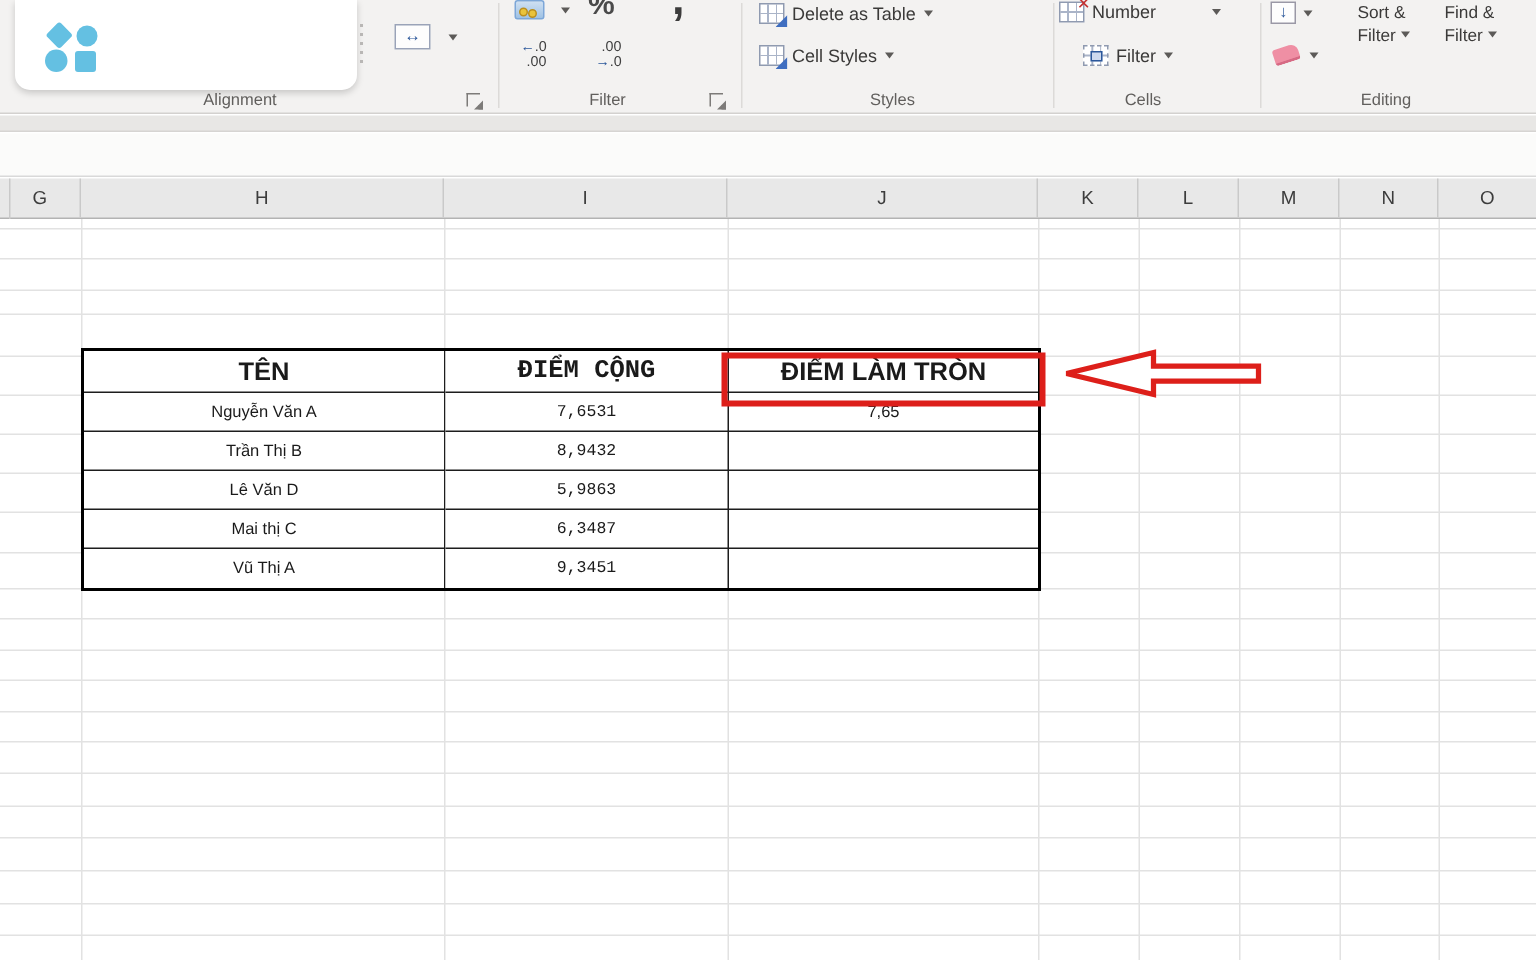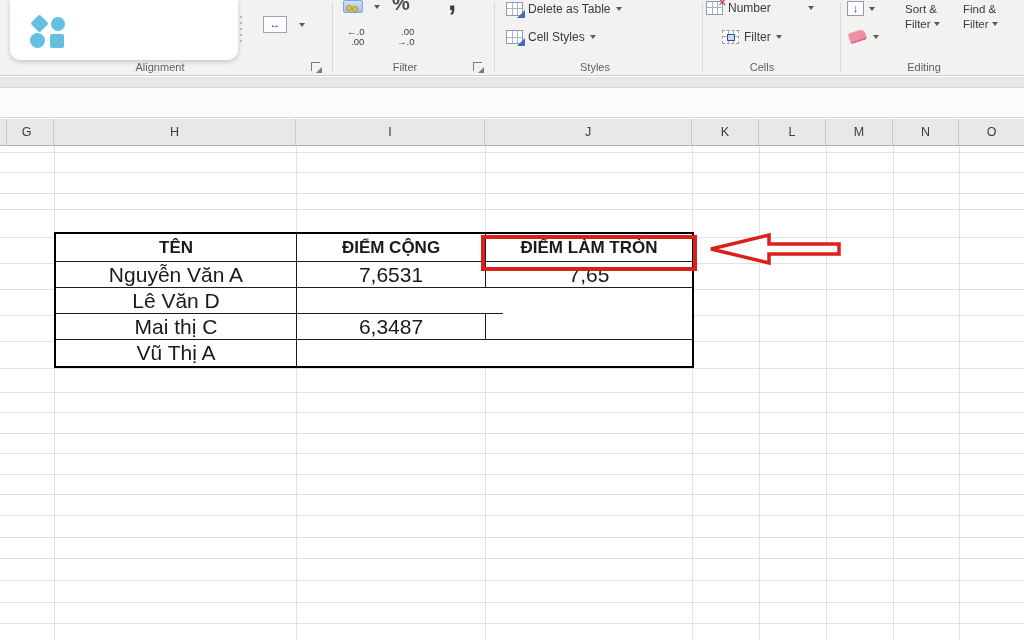--- a/index.html
+++ b/index.html
@@ -80,23 +80,23 @@
   .vline { position:absolute; top:146px; width:1px; height:494px; background:#e2e2e2; }
 
   
   .xtable { position:absolute; left:54px; top:208px; width:640px; z-index:2;
             border:2px solid #000000; background:#fff;margin-top:24px; }
   .xrow { display:flex; }
   .xcell { border-right:1.5px solid #1d1d1d; border-bottom:1.5px solid #1d1d1d; background:#fff;
            display:flex; align-items:center; justify-content:center; color:#1a1a1a; }
   .xcell.last-col { border-right:none; }
   .xrow.last-row .xcell { border-bottom:none; }
-  .xc-ten { width:241px; } .xc-cong { width:189px; } .xc-tron { width:206px; }
+  .xc-ten { width:241px; } .xc-cong { width:189px;font-family:Liberation Mono, monospace; } .xc-tron { width:206px; }
   .xhead .xcell { height:28px; font-weight:bold; font-size:17px; }
-  .xdata .xcell { height:26px; font-size:21px; }
+  .xdata .xcell { height:26px; font-size:11px; }
 
   
   .red-box { position:absolute; left:481px; top:235px; width:216px; height:36px;
              border:4px solid #dd1f1a; z-index:3; }
   .arrow-svg { position:absolute; left:703px; top:227px; z-index:3; }
 </style>
 </head>
 <body>
 
 <div id="app">
@@ -252,30 +252,37 @@
       <div class="xcell xc-ten">TÊN</div>
       <div class="xcell xc-cong">ĐIỂM CỘNG</div>
       <div class="xcell xc-tron last-col">ĐIỂM LÀM TRÒN</div>
     </div>
     <div class="xrow xdata">
       <div class="xcell xc-ten">Nguyễn Văn A</div>
       <div class="xcell xc-cong">7,6531</div>
       <div class="xcell xc-tron last-col">7,65</div>
     </div>
     <div class="xrow xdata">
+      <div class="xcell xc-ten">Trần Thị B</div>
+      <div class="xcell xc-cong">8,9432</div>
+      <div class="xcell xc-tron last-col"></div>
+    </div>
+    <div class="xrow xdata">
       <div class="xcell xc-ten">Lê Văn D</div>
+      <div class="xcell xc-cong">5,9863</div>
       <div class="xcell xc-tron last-col"></div>
     </div>
     <div class="xrow xdata">
       <div class="xcell xc-ten">Mai thị C</div>
       <div class="xcell xc-cong">6,3487</div>
       <div class="xcell xc-tron last-col"></div>
     </div>
     <div class="xrow xdata last-row">
       <div class="xcell xc-ten">Vũ Thị A</div>
+      <div class="xcell xc-cong">9,3451</div>
       <div class="xcell xc-tron last-col"></div>
     </div>
   </div>
 
   <div class="red-box"></div>
   <svg class="arrow-svg" width="142" height="43" viewBox="0 0 142 43">
     <polygon points="8,22 66,8 66,17 136,17 136,27 66,27 66,36" fill="#ffffff" stroke="#dd1f1a" stroke-width="3.5" stroke-linejoin="miter"></polygon>
   </svg>
 
 </div>

